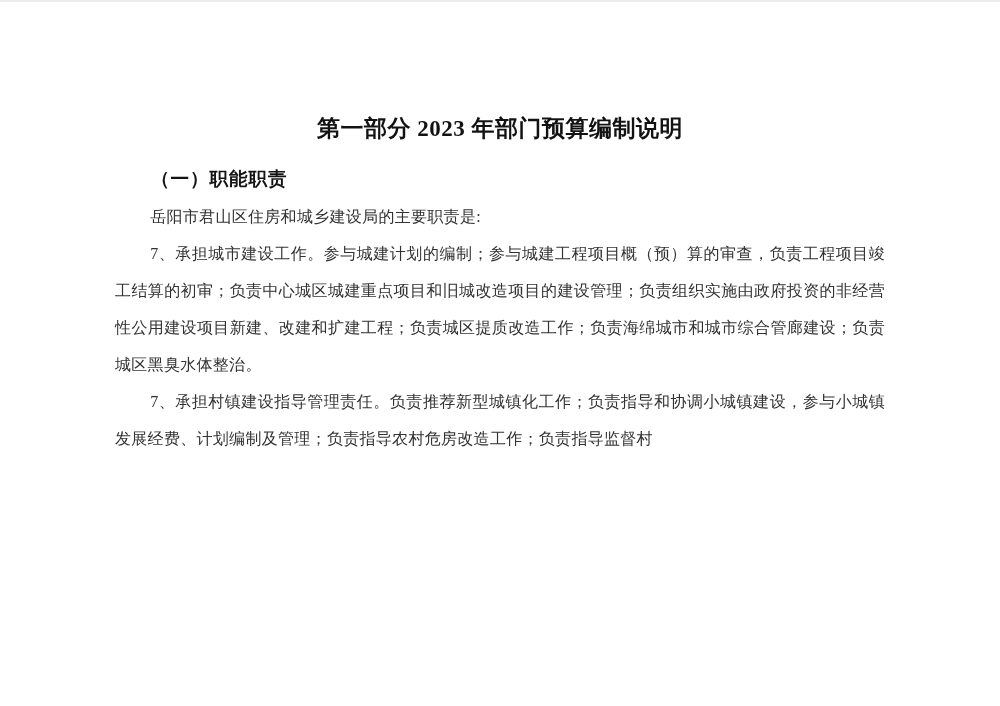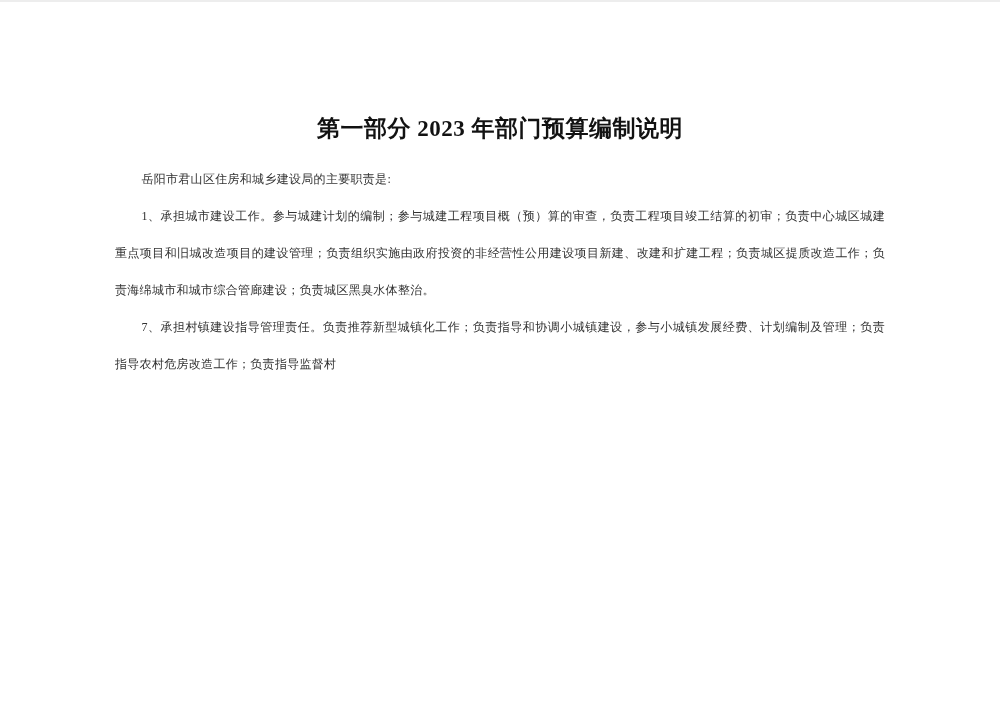--- a/index.html
+++ b/index.html
@@ -46,41 +46,42 @@
     font-size: 18.5px;
     line-height: 37px;
     font-weight: bold;
     color: #141414;
     text-indent: 1.95em;
     letter-spacing: 1px;
     font-family: "Liberation Serif", "DejaVu Serif", serif;
   }
   .body-text {
     margin: 0;
-    font-size: 12px;
+    font-size: 16px;
     line-height: 37px;
     letter-spacing: 0.3px;
     color: #323232;
     text-indent: 2.2em;
     text-align: justify;
     text-align-last: left;
     font-family: "Liberation Serif", "DejaVu Serif", serif;
   }
 </style>
 </head>
 <body>
 
 <div class="page">
   <div class="doc">
 
     <h1 class="doc-title">第一部分 2023 年部门预算编制说明</h1>
 
 
+    <h3 class="subsection-heading">（一）职能职责</h3>
 
     <p class="body-text">岳阳市君山区住房和城乡建设局的主要职责是:</p>
 
 
-    <p class="body-text">1、承担城市建设工作。参与城建计划的编制；参与城建工程项目概（预）算的审查，负责工程项目竣工结算的初审；负责中心城区城建重点项目和旧城改造项目的建设管理；负责组织实施由政府投资的非经营性公用建设项目新建、改建和扩建工程；负责城区提质改造工作；负责海绵城市和城市综合管廊建设；负责城区黑臭水体整治。</p>
+    <p class="body-text">7、承担城市建设工作。参与城建计划的编制；参与城建工程项目概（预）算的审查，负责工程项目竣工结算的初审；负责中心城区城建重点项目和旧城改造项目的建设管理；负责组织实施由政府投资的非经营性公用建设项目新建、改建和扩建工程；负责城区提质改造工作；负责海绵城市和城市综合管廊建设；负责城区黑臭水体整治。</p>
 
     <p class="body-text">7、承担村镇建设指导管理责任。负责推荐新型城镇化工作；负责指导和协调小城镇建设，参与小城镇发展经费、计划编制及管理；负责指导农村危房改造工作；负责指导监督村</p>
 
   </div>
 </div>
 
 </body></html>

